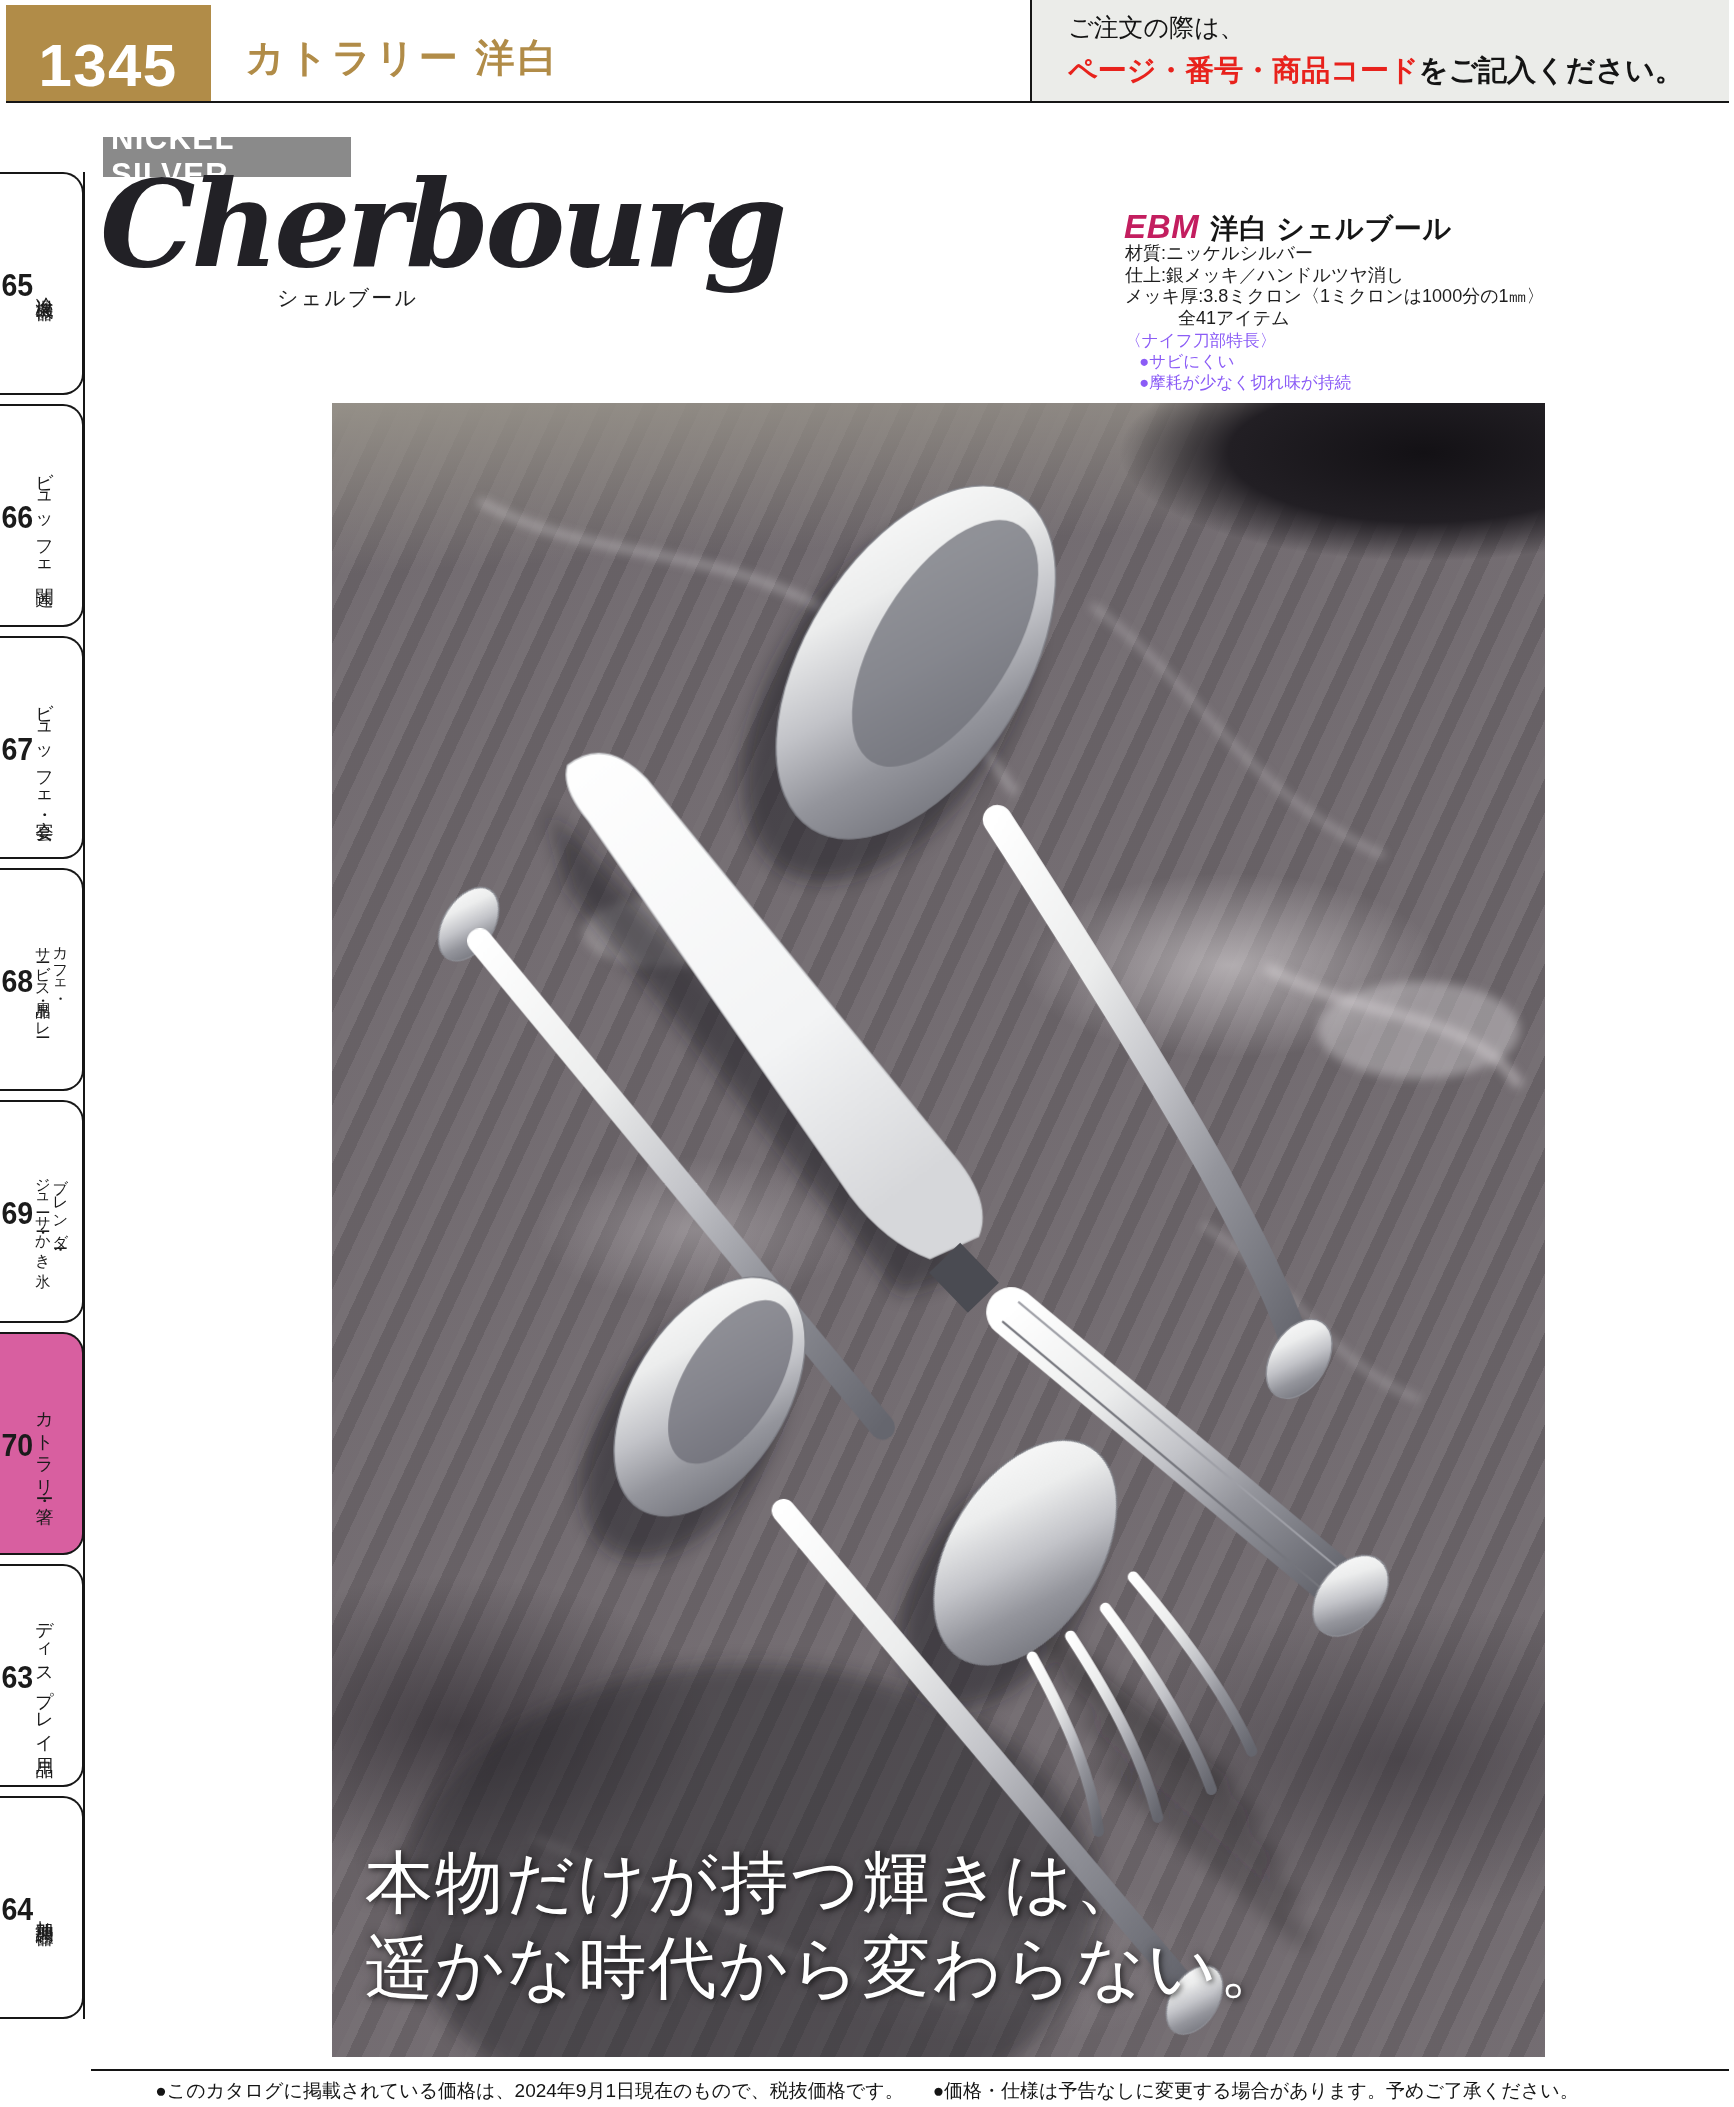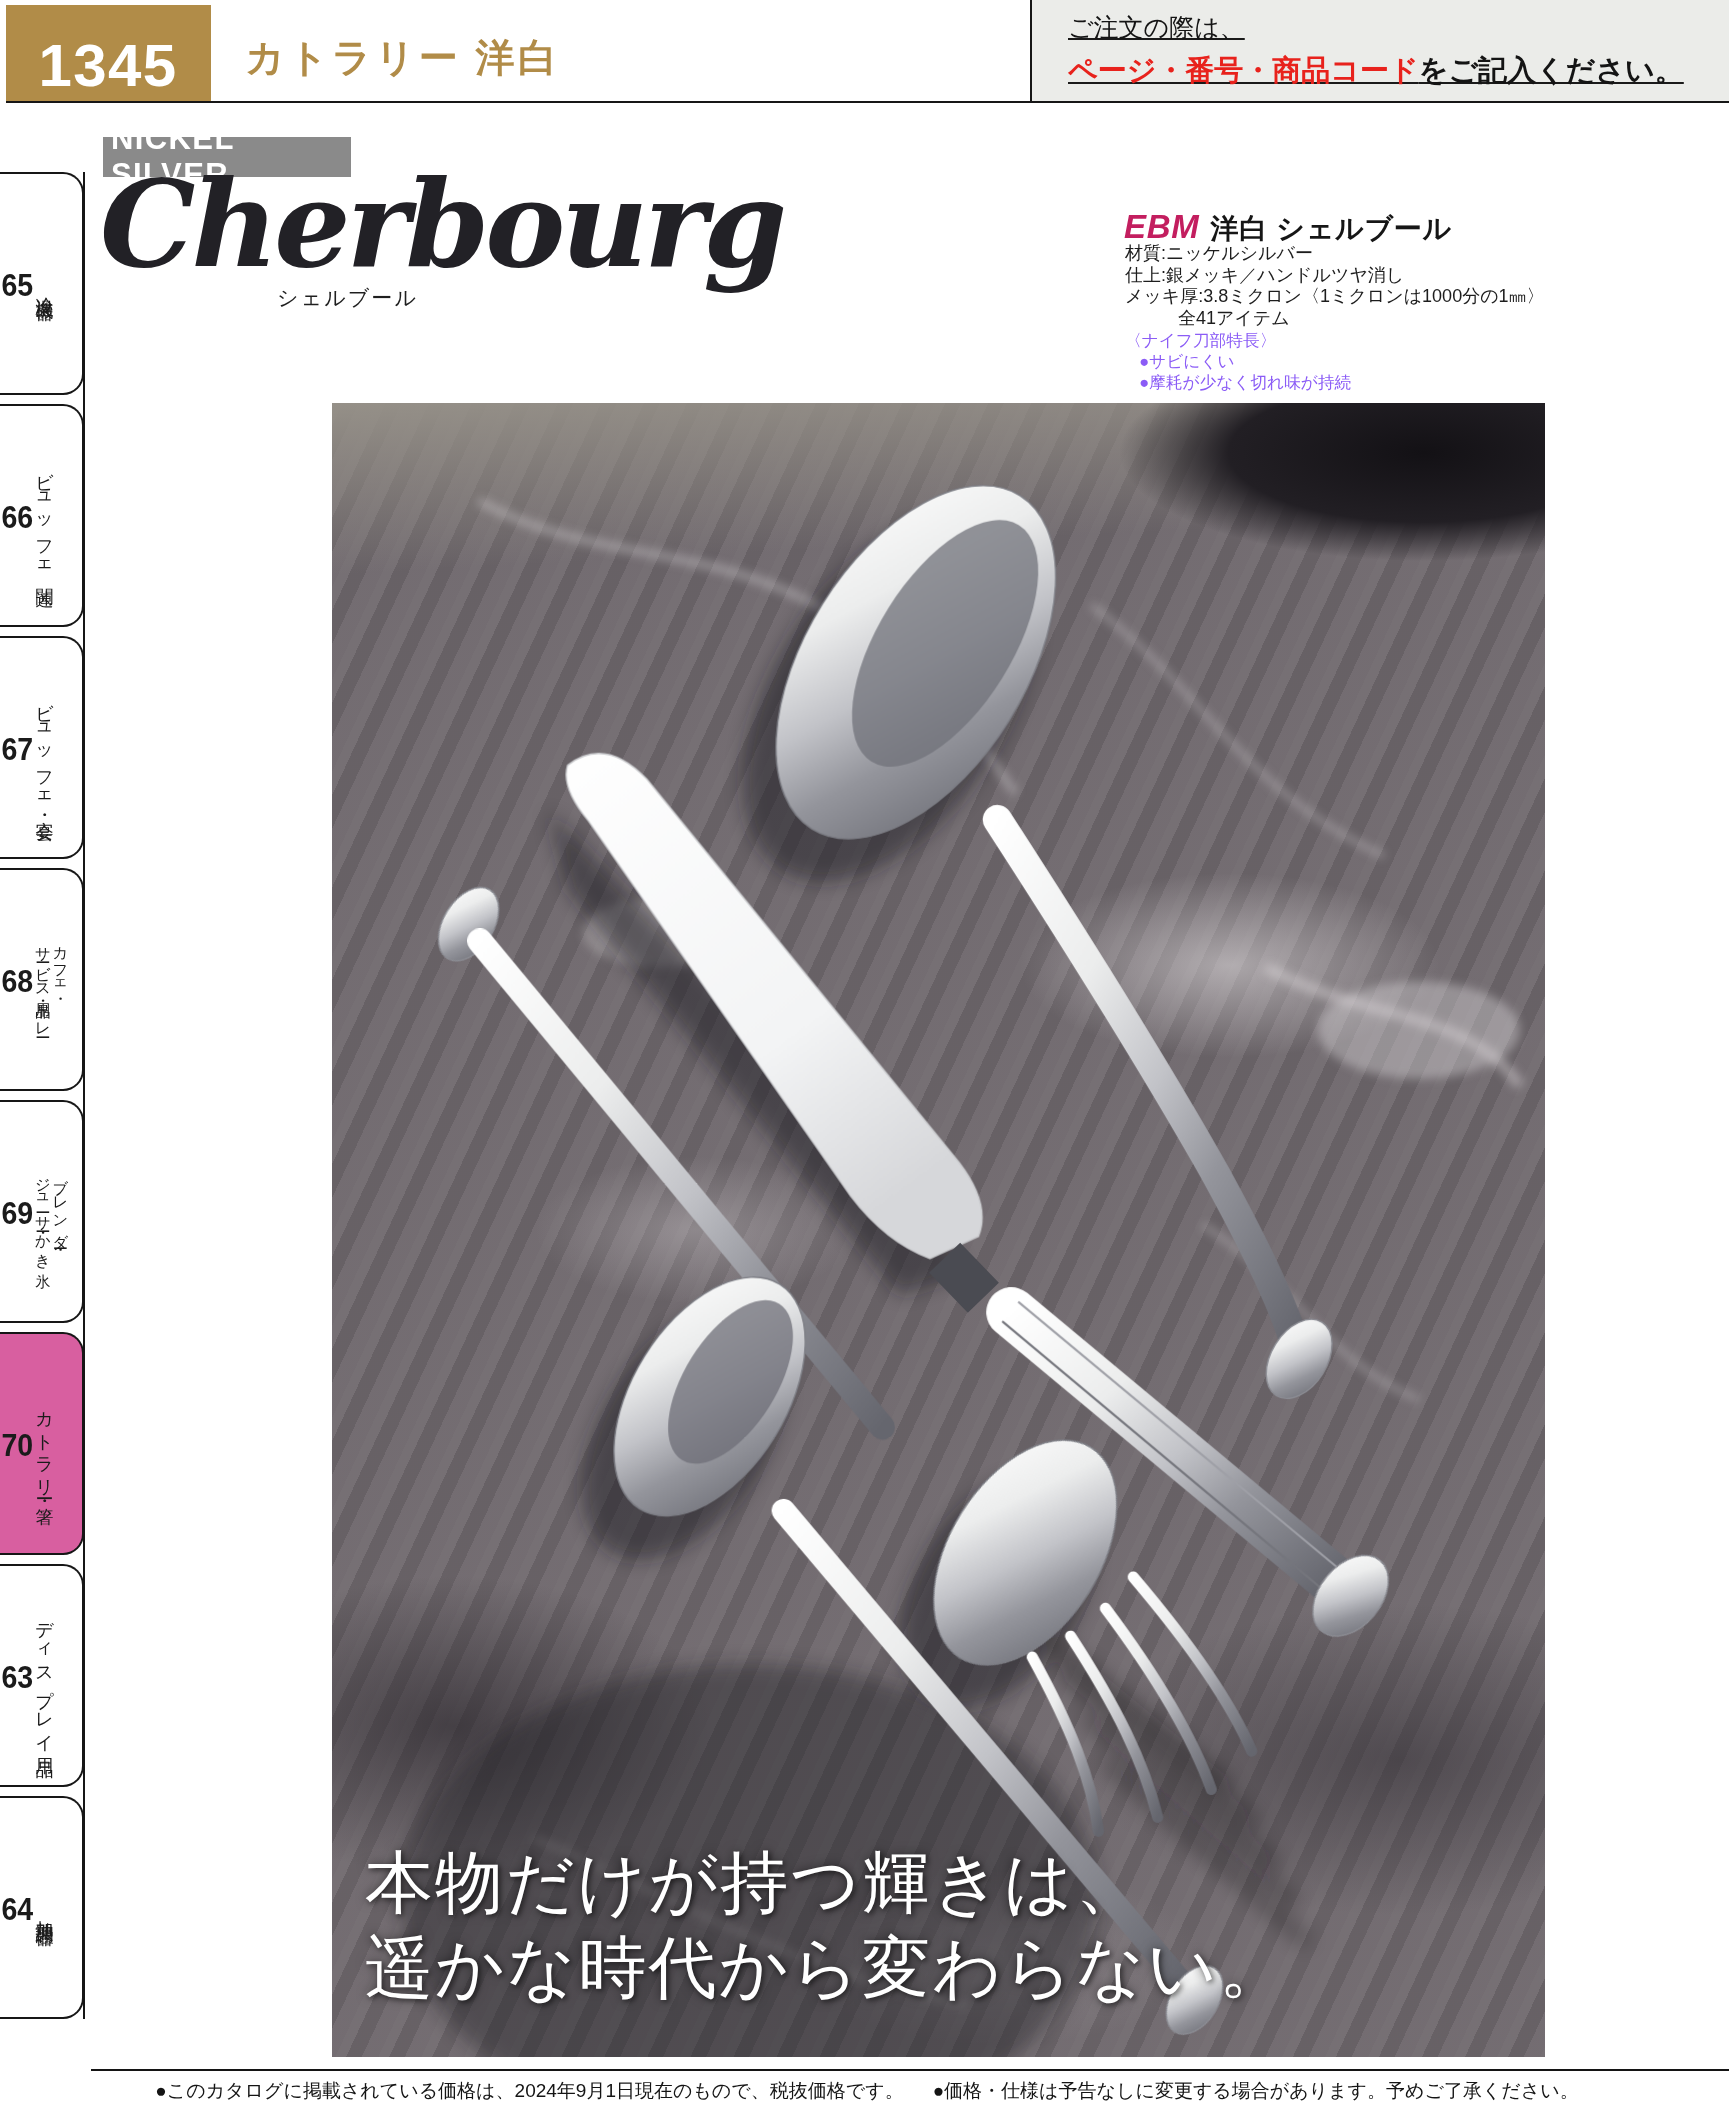--- a/index.html
+++ b/index.html
@@ -7,21 +7,21 @@
         font-family:"Liberation Sans","DejaVu Sans",sans-serif;color:#1a1a1a;}
   .abs{position:absolute;}
 
   
   .gold-box{left:5.6px;top:4.9px;width:205px;height:98px;background:var(--gold,#b18c48);
             display:flex;align-items:flex-end;justify-content:center;}
   .page-num{color:#fff;font-size:60px;font-weight:700;line-height:1;padding-bottom:7px;letter-spacing:1.4px;}
   .cat-title{left:245px;top:31px;font-size:39px;font-weight:700;color:var(--gold,#b18c48);letter-spacing:3.5px;}
   .header-rule{left:5.6px;top:101px;width:1723px;height:2.1px;background:#161616;}
   .notice{left:1030px;top:0;width:699px;height:101px;background:#ebece9;
-          border-left:2.1px solid #161616;box-sizing:border-box;padding:11px 0 4px 36px;text-decoration:underline;}
+          border-left:2.1px solid #161616;box-sizing:border-box;padding:11px 0 4px 36px;}
   .notice-l1{font-size:25px;color:#141414;margin-bottom:7px;}
   .notice-l2{font-size:29px;font-weight:700;color:#141414;}
   .notice-hl{color:var(--notice_red,#e8221c);}
 
   
   .badge{left:103px;top:137px;width:240px;height:40px;background:var(--badge_gray,#8a8a8a);
          color:#fff;font-size:31px;font-weight:700;letter-spacing:1.4px;
          display:flex;align-items:center;justify-content:center;padding-left:8px;}
   .cherbourg{left:100px;top:164px;font-family:"DejaVu Serif","Liberation Serif",serif;
              font-style:italic;font-weight:700;font-size:120px;line-height:1;

